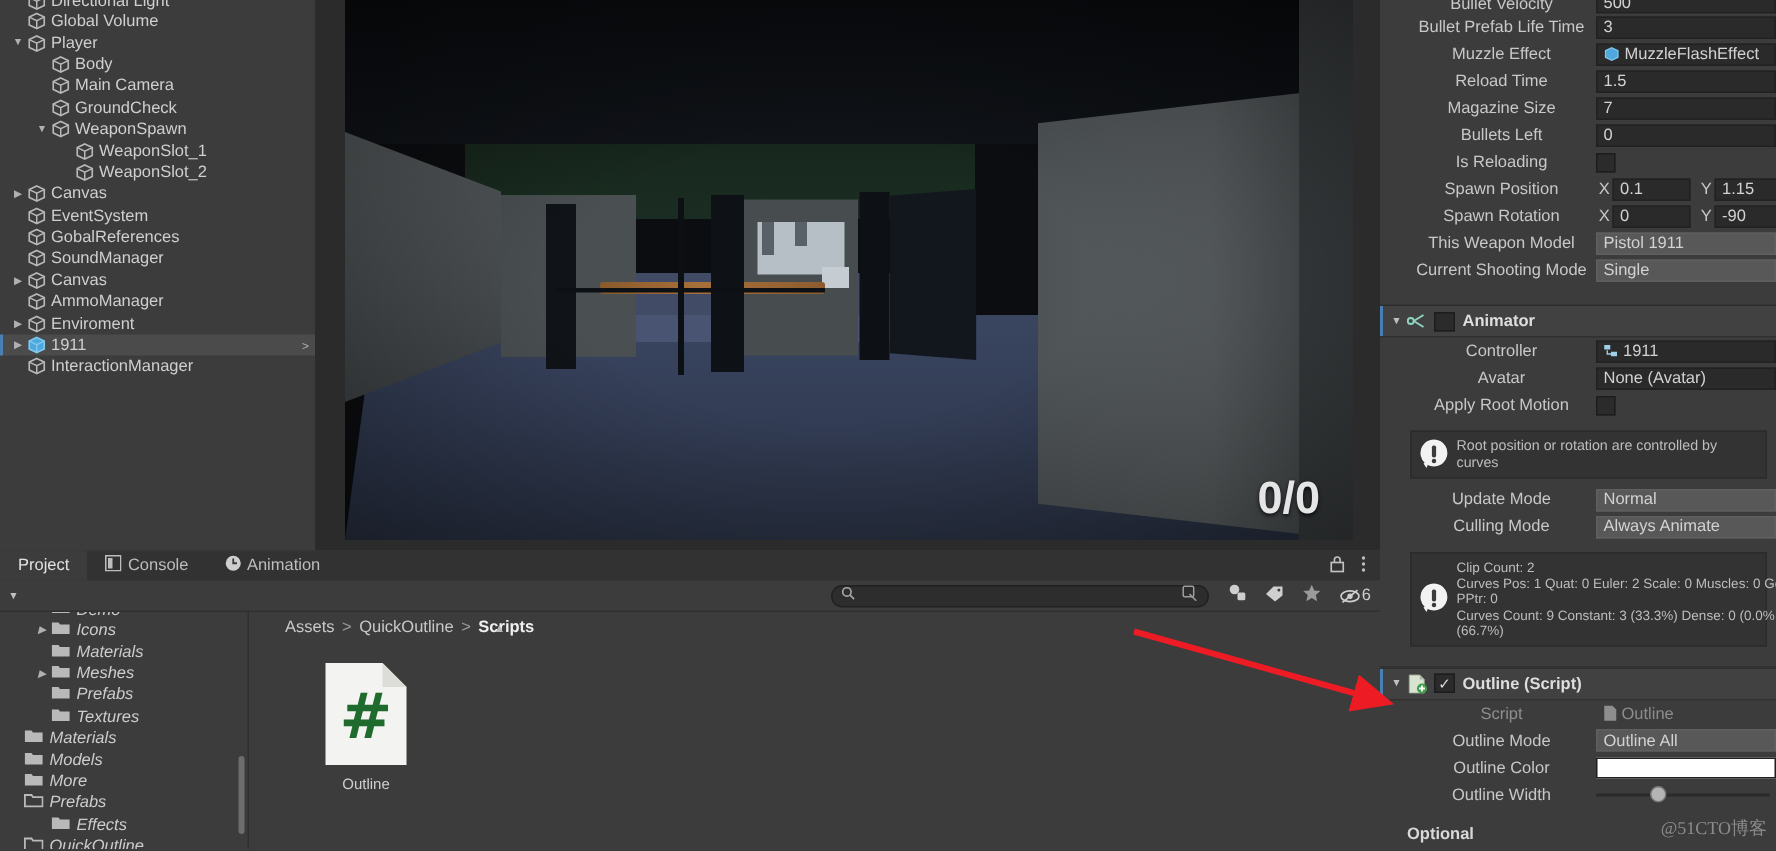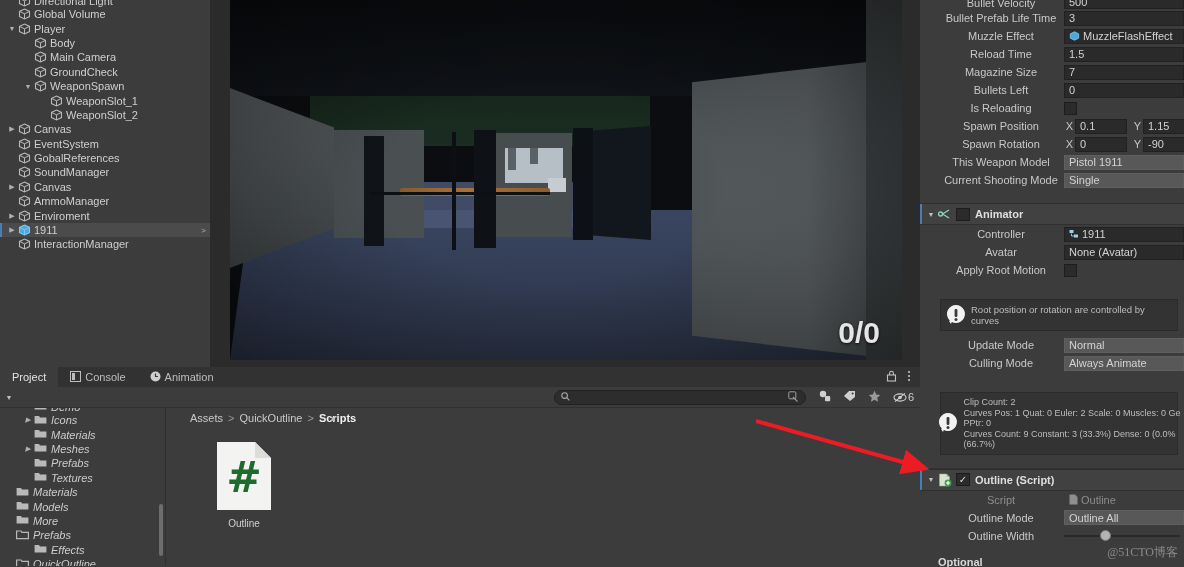--- a/index.html
+++ b/index.html
@@ -182,22 +182,22 @@
     display: flex; align-items: center; height: 22px; padding-left: 4px;
     background: #414141; border-top: 1px solid #2d2d2d; border-bottom: 1px solid #303030;
     position: relative;
   }
   .comp-header .accent {
     position: absolute; left: 0; top: 0; width: 2px; height: 100%; background: #4a7fb5;
   }
   .comp-title { font-size: 11px; font-weight: bold; color: #dedede; }
   .foldout { width: 14px; text-align: center; font-size: 7px; color: #c0c0c0; }
   .helpbox {
-    margin: 20px 6px 5px 20px; background: #333333; border: 1px solid #2b2b2b;
-    display: flex; align-items: center; padding: 4px 4px; min-height: 30px; justify-content: center;
+    margin: 8px 6px 5px 20px; background: #333333; border: 1px solid #2b2b2b;
+    display: flex; align-items: center; padding: 4px 4px; min-height: 30px;
   }
   .helpbox .warn-ico {
     width: 22px; flex: 0 0 22px; height: 22px; margin-right: 4px;
     position: relative;
   }
   .helpbox .txt { font-size: 9.5px; color: #bdbdbd; line-height: 11px; }
   .slider-track {
     position: relative; flex: 1; height: 14px; display: flex; align-items: center;
   }
   .slider-track .bar {
@@ -689,20 +689,24 @@
             </svg>
         </span>
         <span>Outline</span>
       </div>
     </div>
     <div class="insp-row">
       <div class="insp-label">Outline Mode</div>
       <div class="insp-val popup">Outline All</div>
     </div>
     <div class="insp-row">
+      <div class="insp-label">Outline Color</div>
+      <div class="color-swatch" id="outline-color-swatch" style="background: rgb(255, 255, 255);"></div>
+    </div>
+    <div class="insp-row">
       <div class="insp-label">Outline Width</div>
       <div class="slider-track">
         <span class="bar"></span>
         <span class="knob" id="outline-width-knob" style="left: 30%;"></span>
       </div>
     </div>
 
     <div style="height:8px"></div>
     <div class="opt-head">Optional</div>
     <div class="insp-row">

